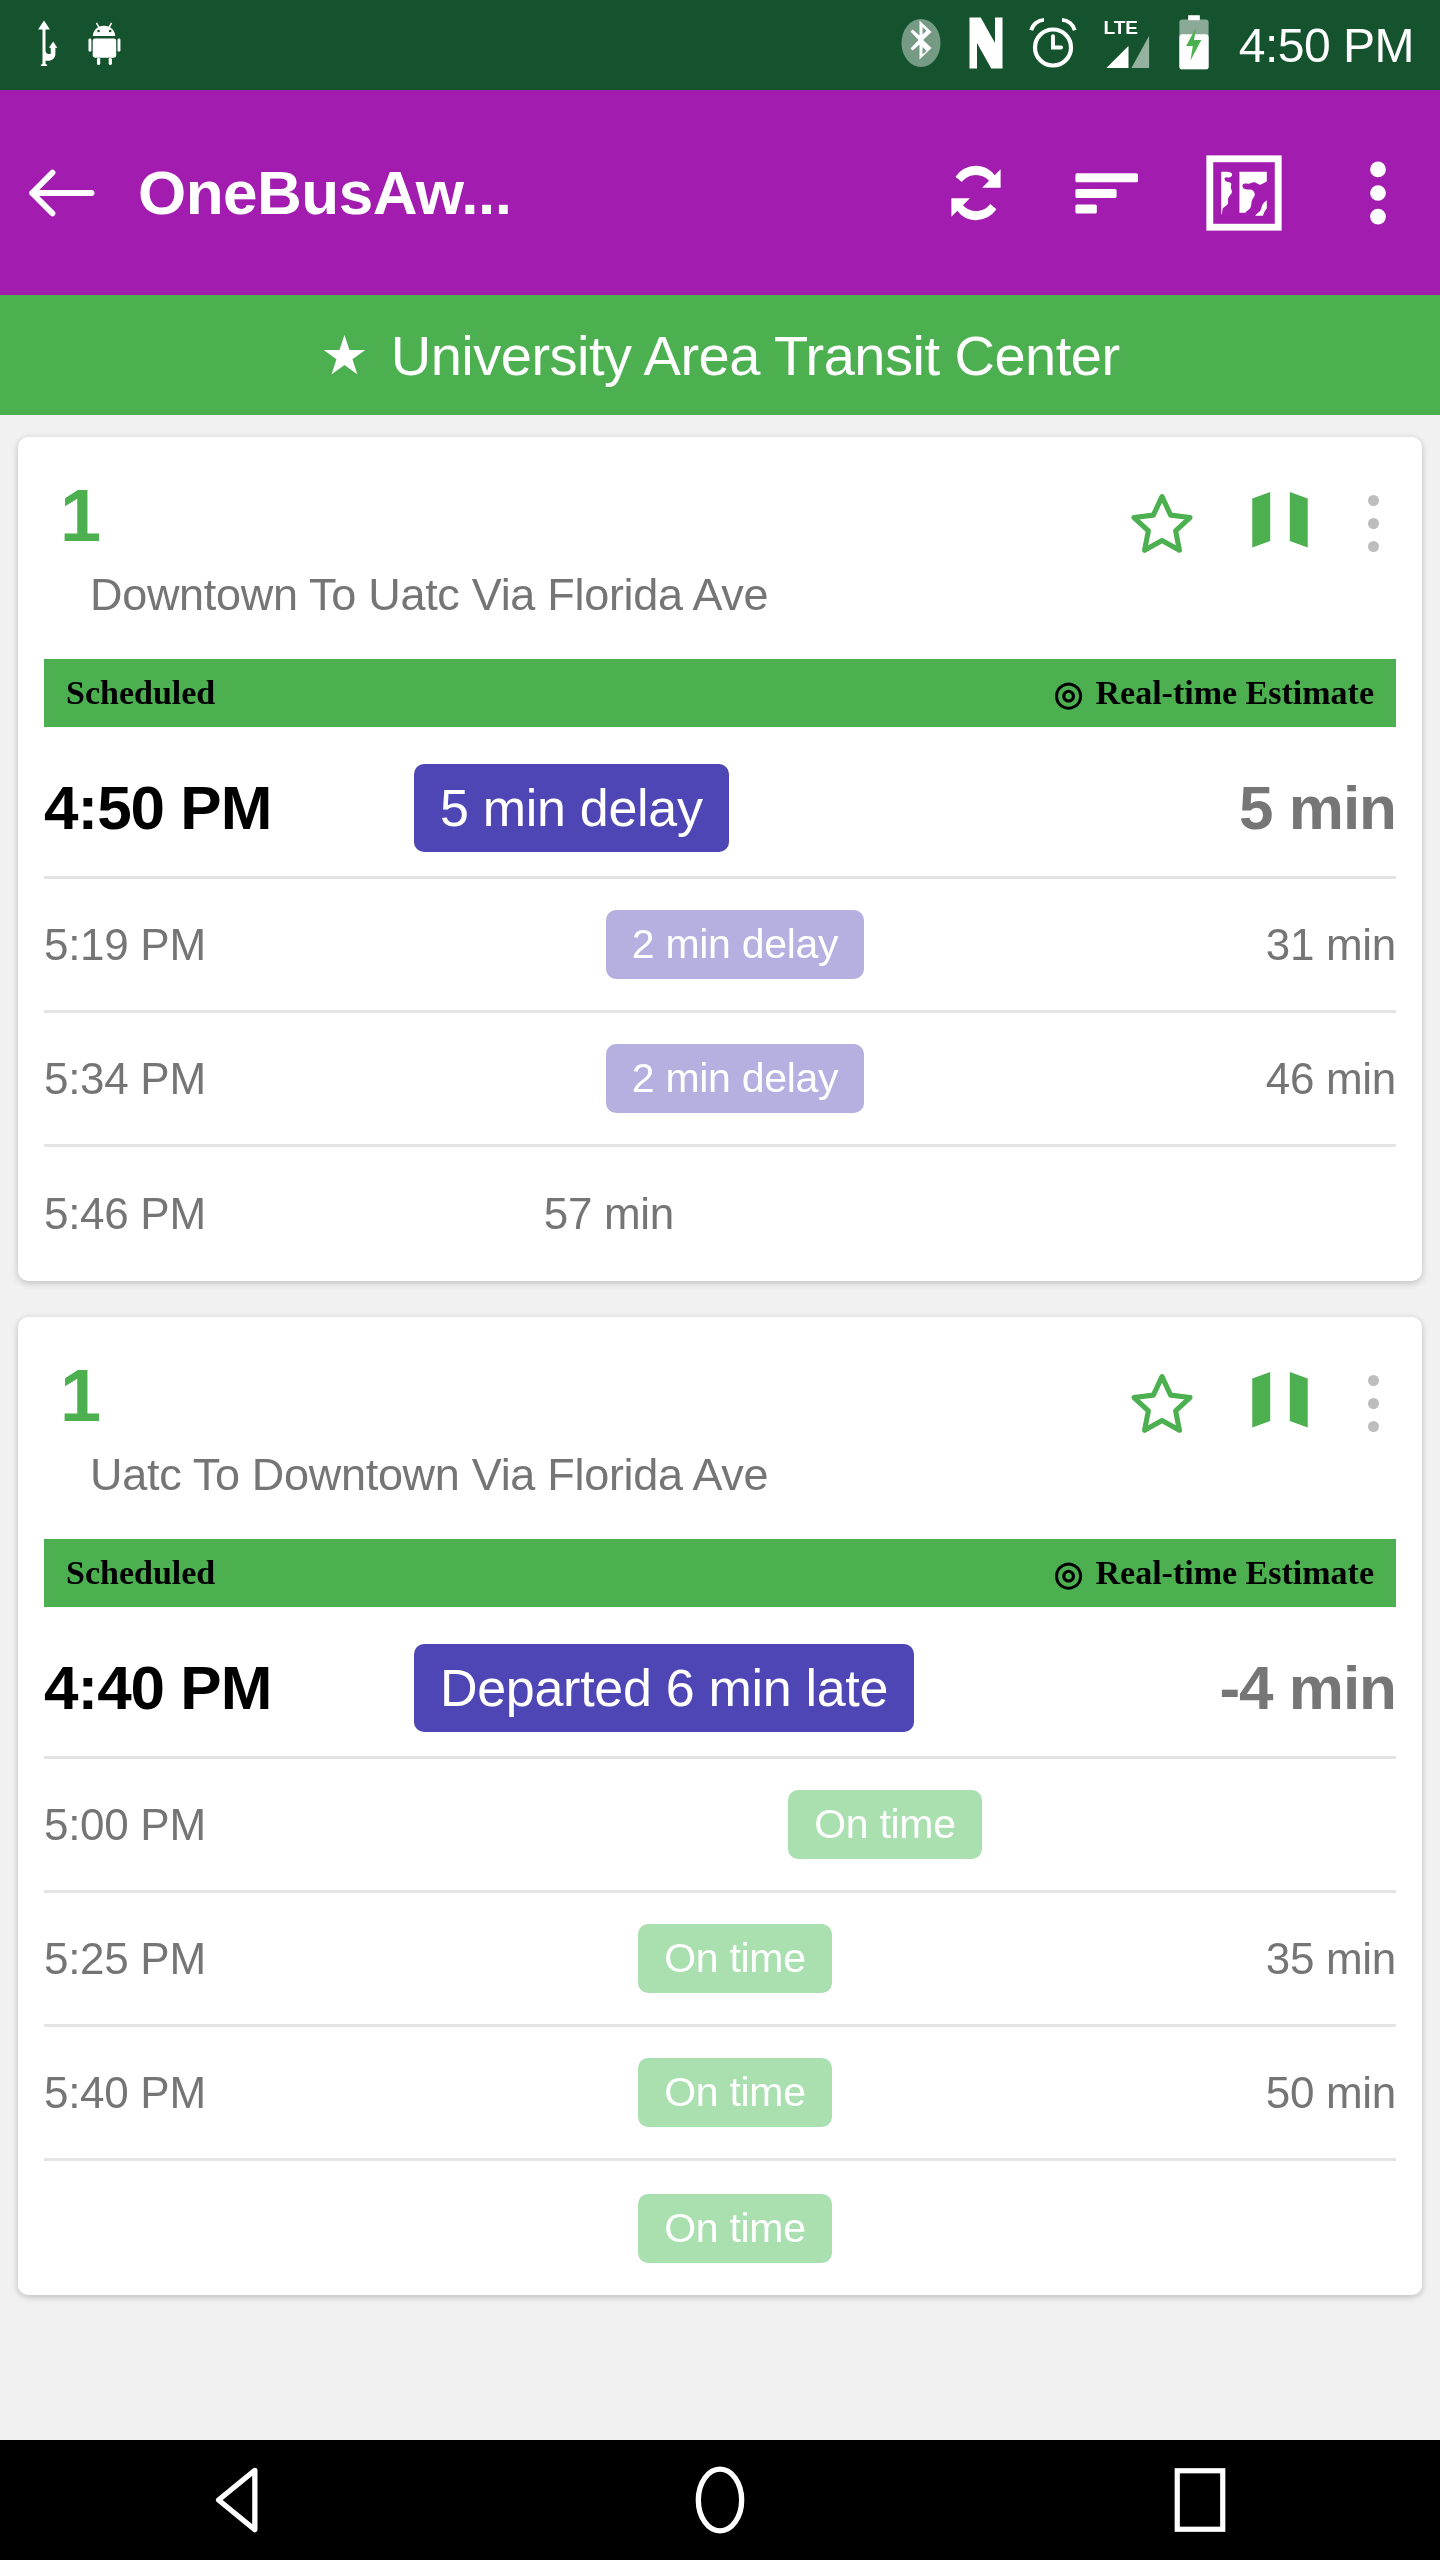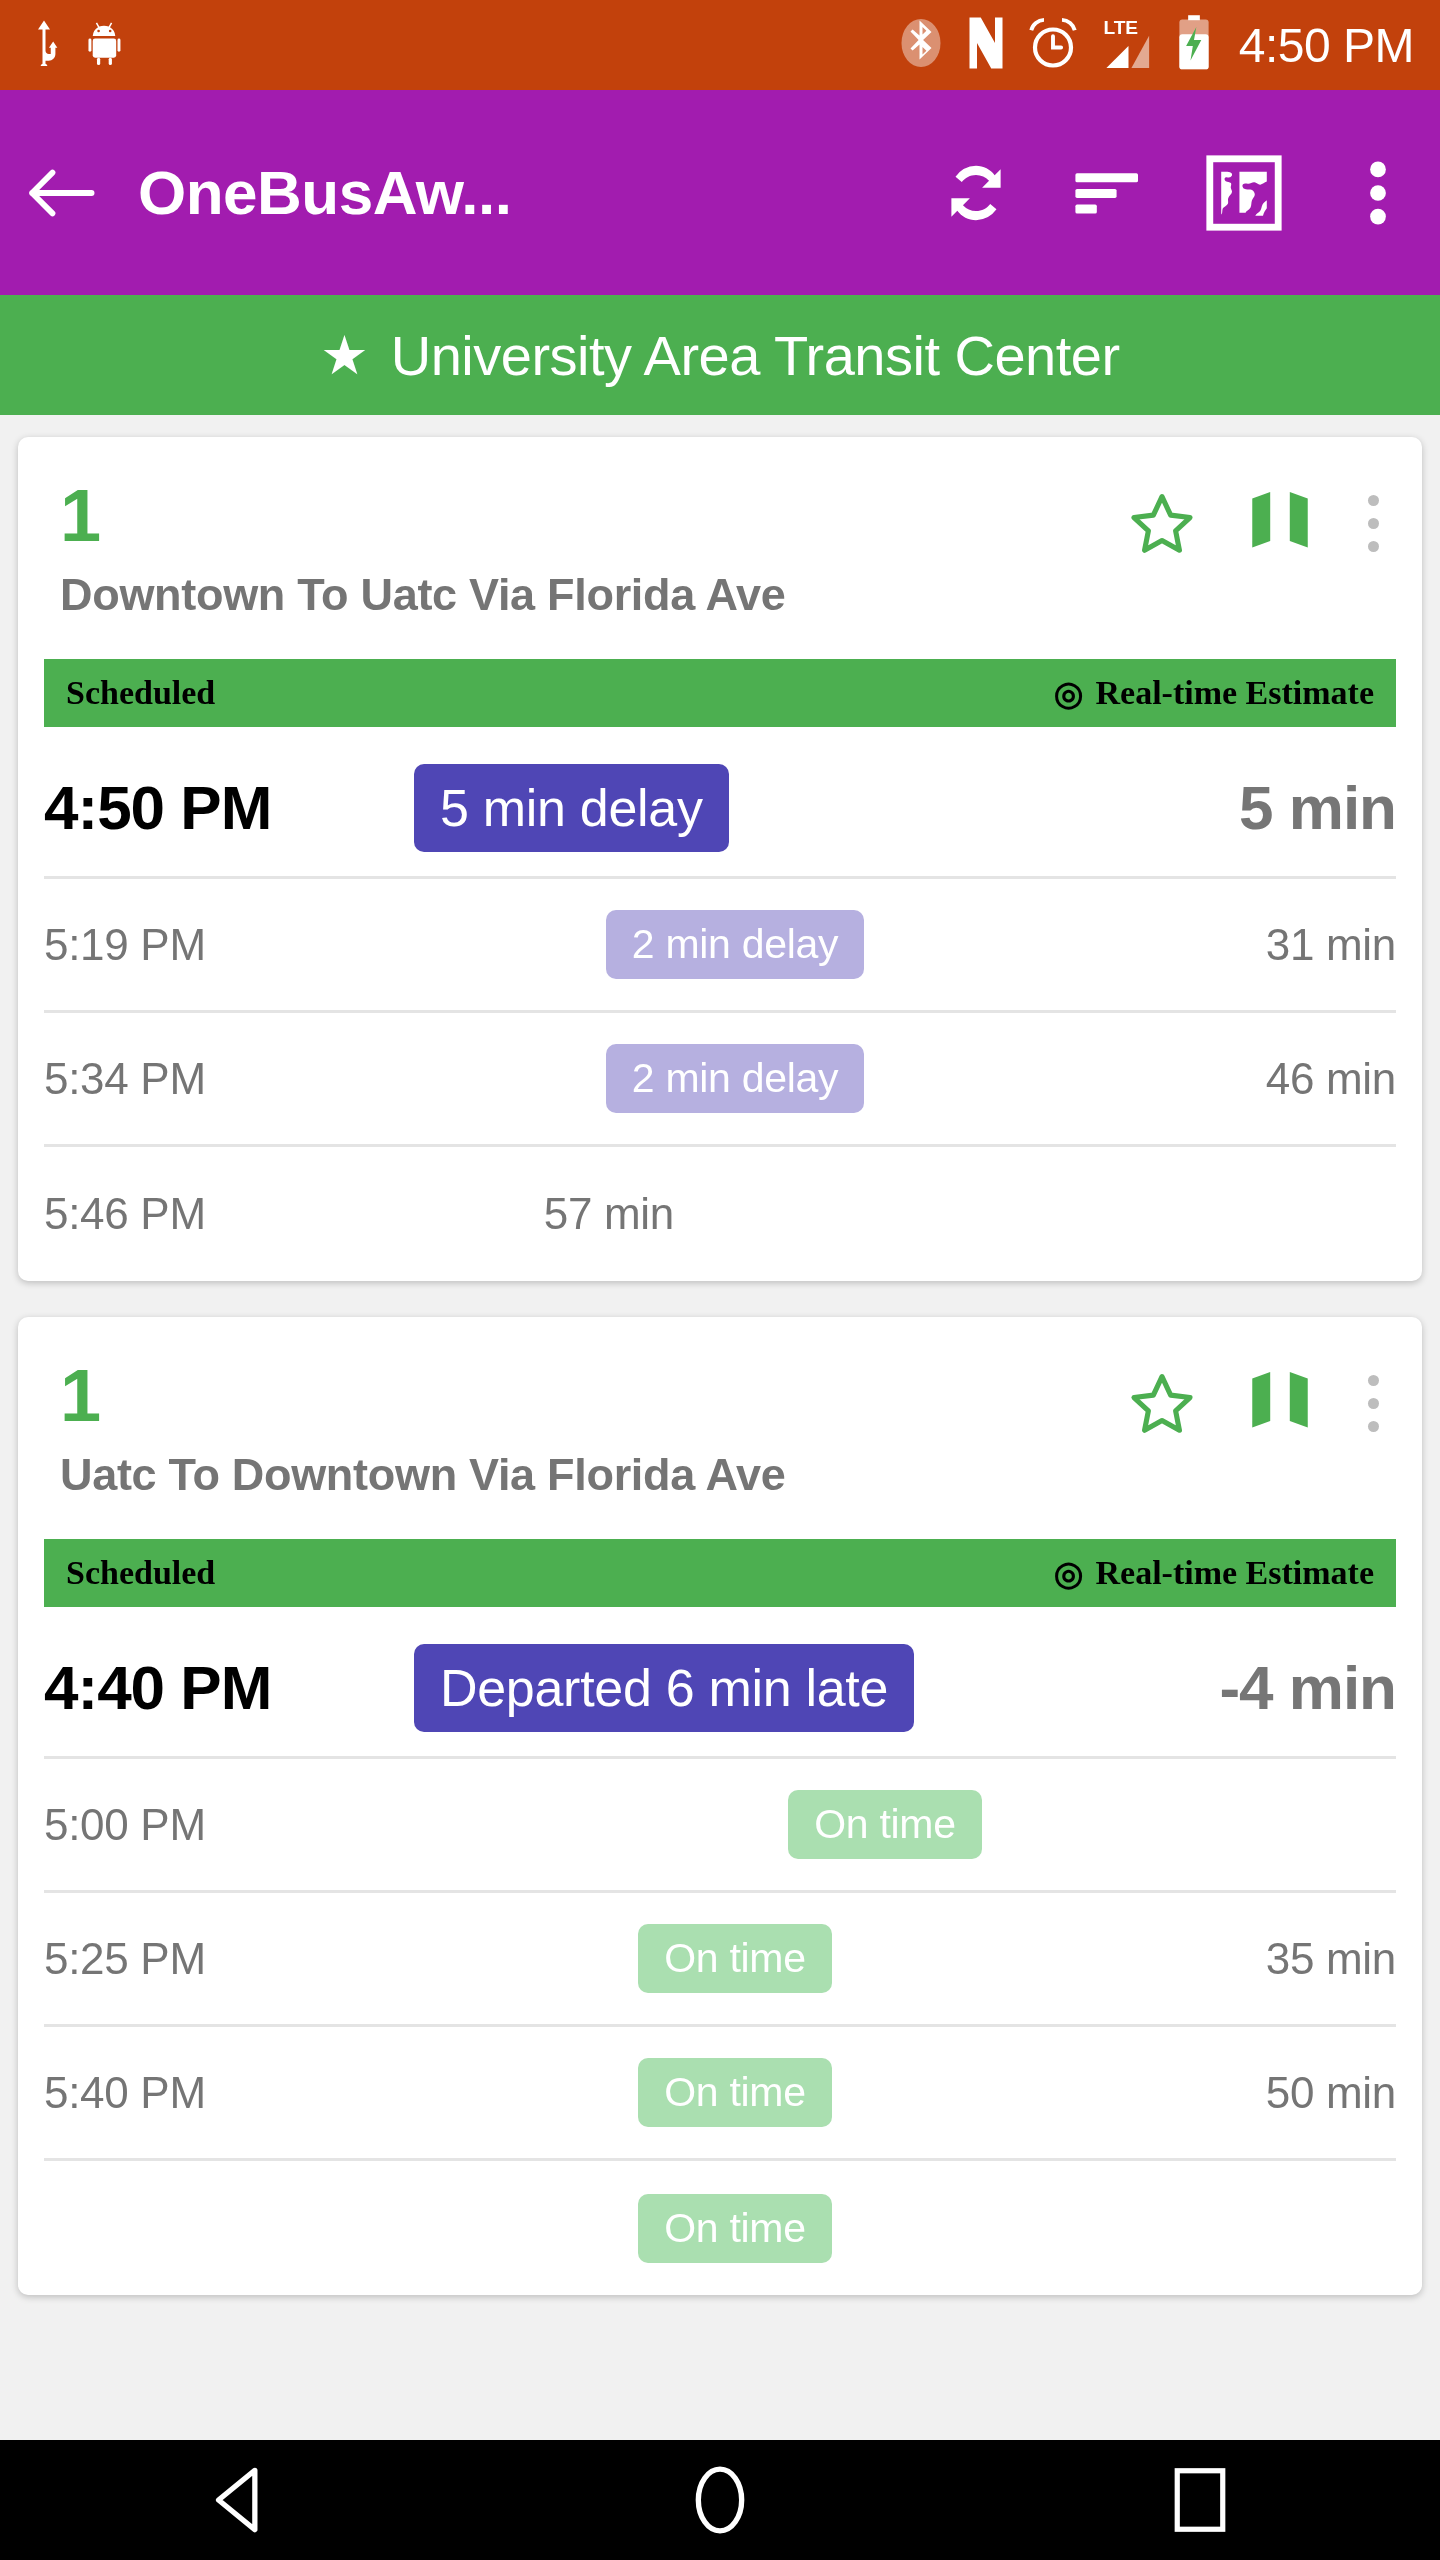--- a/index.html
+++ b/index.html
@@ -6,21 +6,21 @@
   html, body {
     width:1440px; height:2560px;
     background:#ffffff;
     font-family:"Liberation Sans", sans-serif;
     overflow:hidden;
   }
   .phone { position:relative; width:1440px; height:2560px; background:#f2f2f2; display:flex; flex-direction:column; }
 
   
   .statusbar {
-    height:90px; background:#c2410c; flex:0 0 90px;
+    height:90px; background:#14532d; flex:0 0 90px;
     display:flex; align-items:center; padding:0 26px;
     color:#ffffff;
   }
   .sb-left { display:flex; align-items:center; gap:26px; }
   .sb-right { margin-left:auto; display:flex; align-items:center; gap:20px; }
   .sb-clock { font-size:48px; font-weight:400; letter-spacing:-0.5px; margin-left:6px; }
   .ic { display:block; }
 
   
   .appbar {
@@ -52,21 +52,21 @@
     box-shadow:0 2px 7px rgba(0,0,0,0.22);
     margin-bottom:36px; overflow:hidden;
   }
   .card-head { padding:46px 42px 14px 42px; display:flex; align-items:flex-start; }
   .route-num { color:#4caf50; font-size:74px; font-weight:700; line-height:0.9; }
   .head-icons { margin-left:auto; display:flex; align-items:center; gap:54px; padding-top:8px; }
   .hicon { width:64px; height:64px; display:flex; align-items:center; justify-content:center; }
   .dots3 { width:14px; display:flex; flex-direction:column; align-items:center; gap:12px; }
   .dots3 span { width:11px; height:11px; border-radius:50%; background:#bdbdbd; display:block; }
 
-  .route-dest { padding:0 42px 26px 42px; font-size:45px; color:#757575; font-weight:700; letter-spacing:-0.3px; }
+  .route-dest { padding:0 42px 26px 64px; font-size:45px; color:#757575; font-weight:400; letter-spacing:-0.3px;margin-left:8px; }
 
   .colhead {
     background:#4caf50; color:#000000;
     display:flex; align-items:center; justify-content:space-between;
     padding:14px 22px; margin:12px 26px;
     font-size:34px; font-weight:700;font-family:Liberation Serif, serif;
   }
   .colhead .rt { display:flex; align-items:center; gap:12px; }
 
   .rows { padding:0 26px; }

